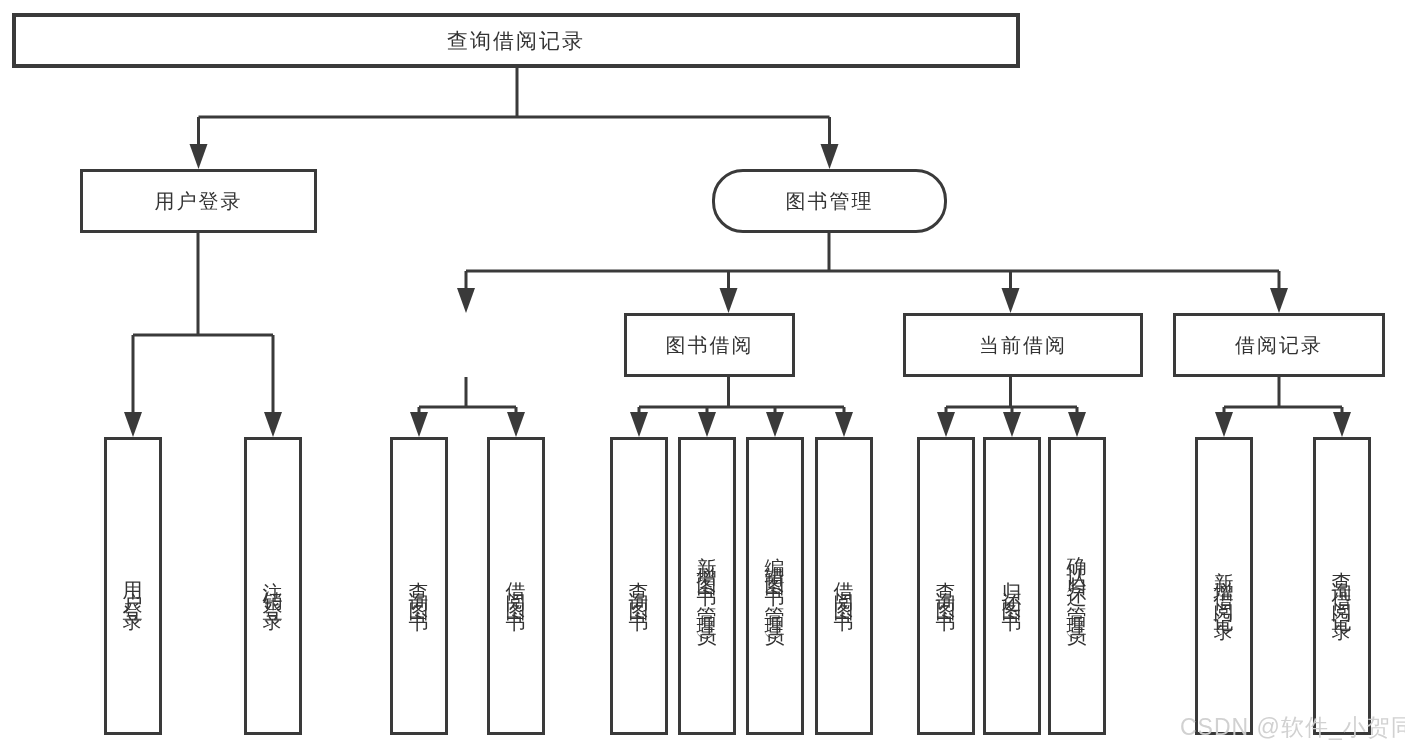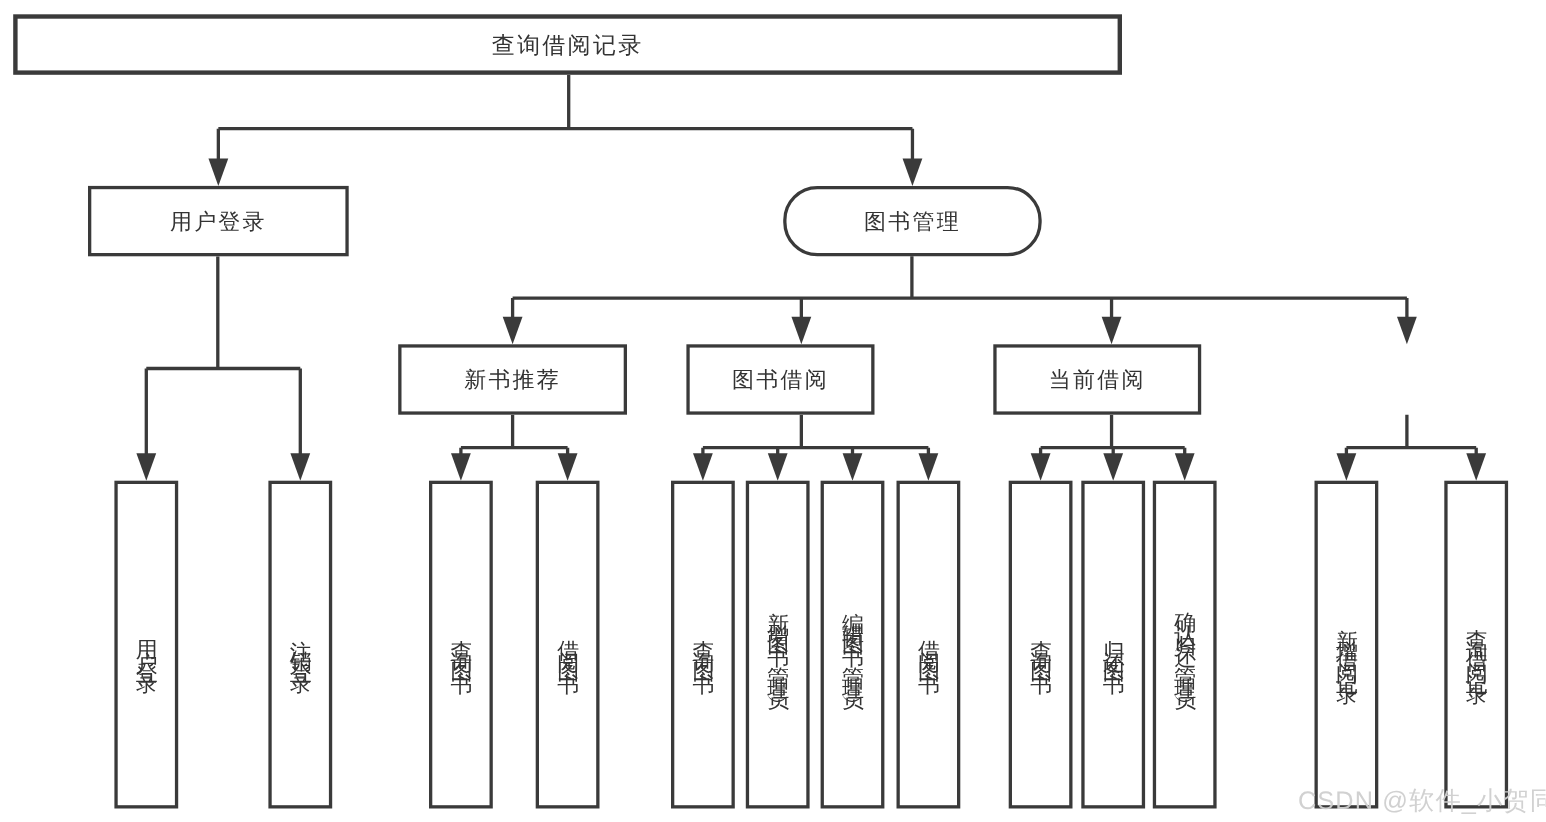--- a/index.html
+++ b/index.html
@@ -118,23 +118,23 @@
       <polygon class="arrow" points="1215,412 1233,412 1224,437"></polygon>
       <polygon class="arrow" points="1333,412 1351,412 1342,437"></polygon>
     </g>
   </svg>
 
   <div class="box root-box" style="left:12px; top:13px; width:1008px; height:55px;">查询借阅记录</div>
 
   <div class="box" style="left:80px; top:169px; width:237px; height:64px;">用户登录</div>
   <div class="box" style="left:712px; top:169px; width:235px; height:64px;border-radius:31px;">图书管理</div>
 
-  <div class="box" style="left:362px; top:313px; width:208px; height:64px;">新书推荐</div>
   <div class="box" style="left:624px; top:313px; width:171px; height:64px;">图书借阅</div>
-  <div class="box" style="left:903px; top:313px; width:189px; height:64px;">当前借阅</div>
+  <div class="box" style="left:903px; top:313px; width:240px; height:64px;">当前借阅</div>
+  <div class="box" style="left:1173px; top:313px; width:212px; height:64px;">借阅记录</div>
 
   <div class="box vbox" style="left:104px;">
     <span class="vtext">用户登录</span>
   </div>
   <div class="box vbox" style="left:244px;">
     <span class="vtext">注销登录</span>
   </div>
 
   <div class="box vbox" style="left:390px;">
     <span class="vtext">查询图书</span>

